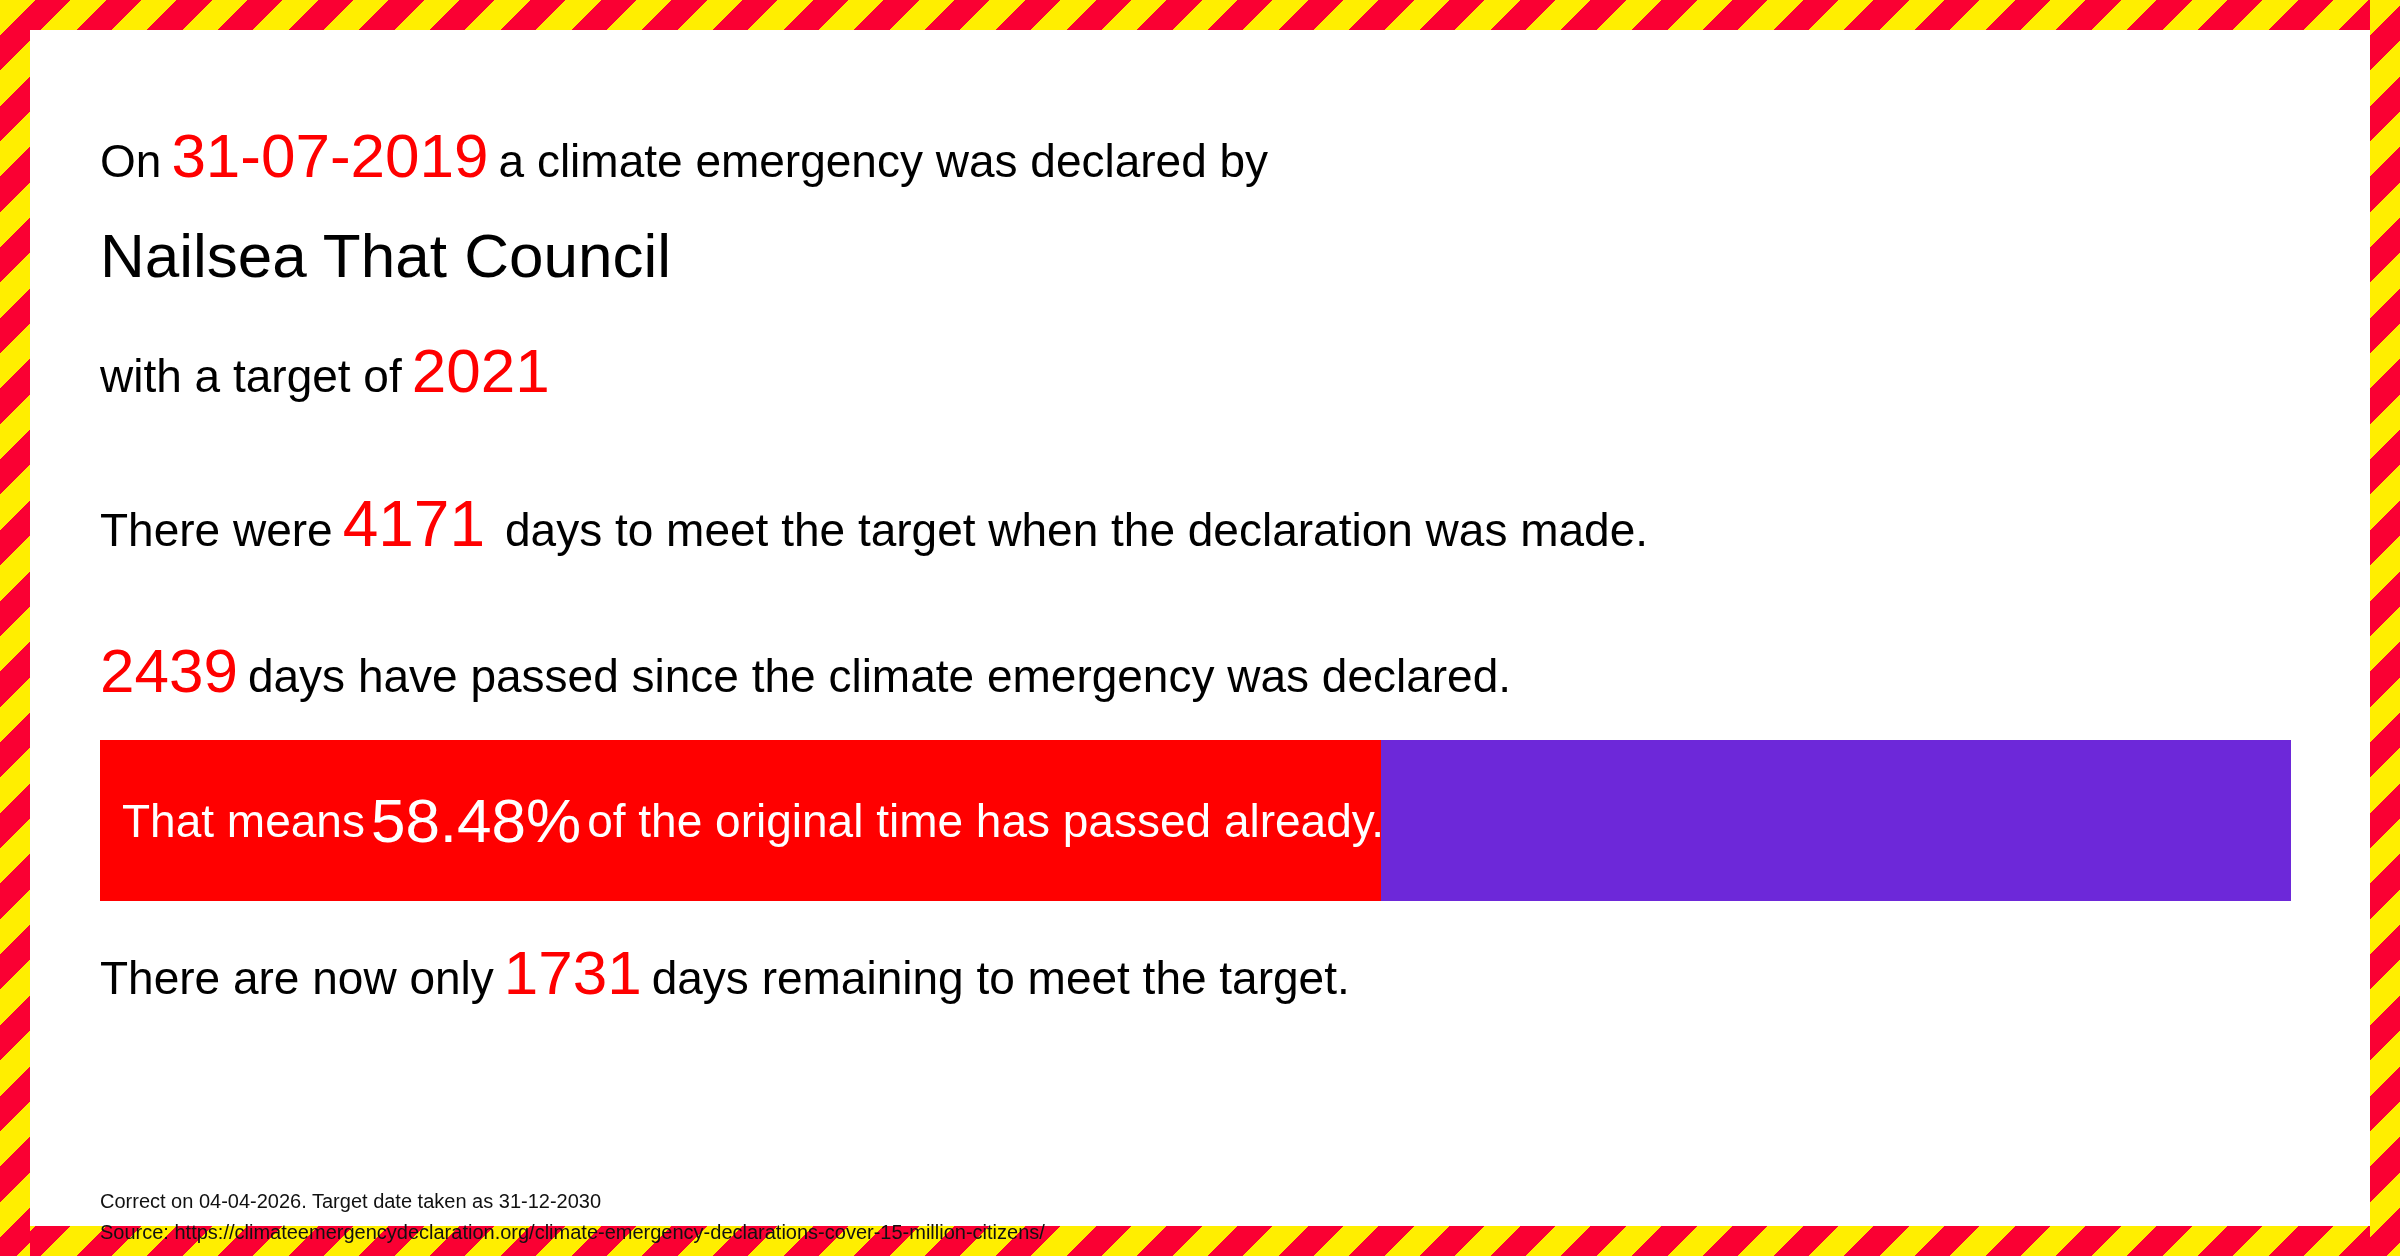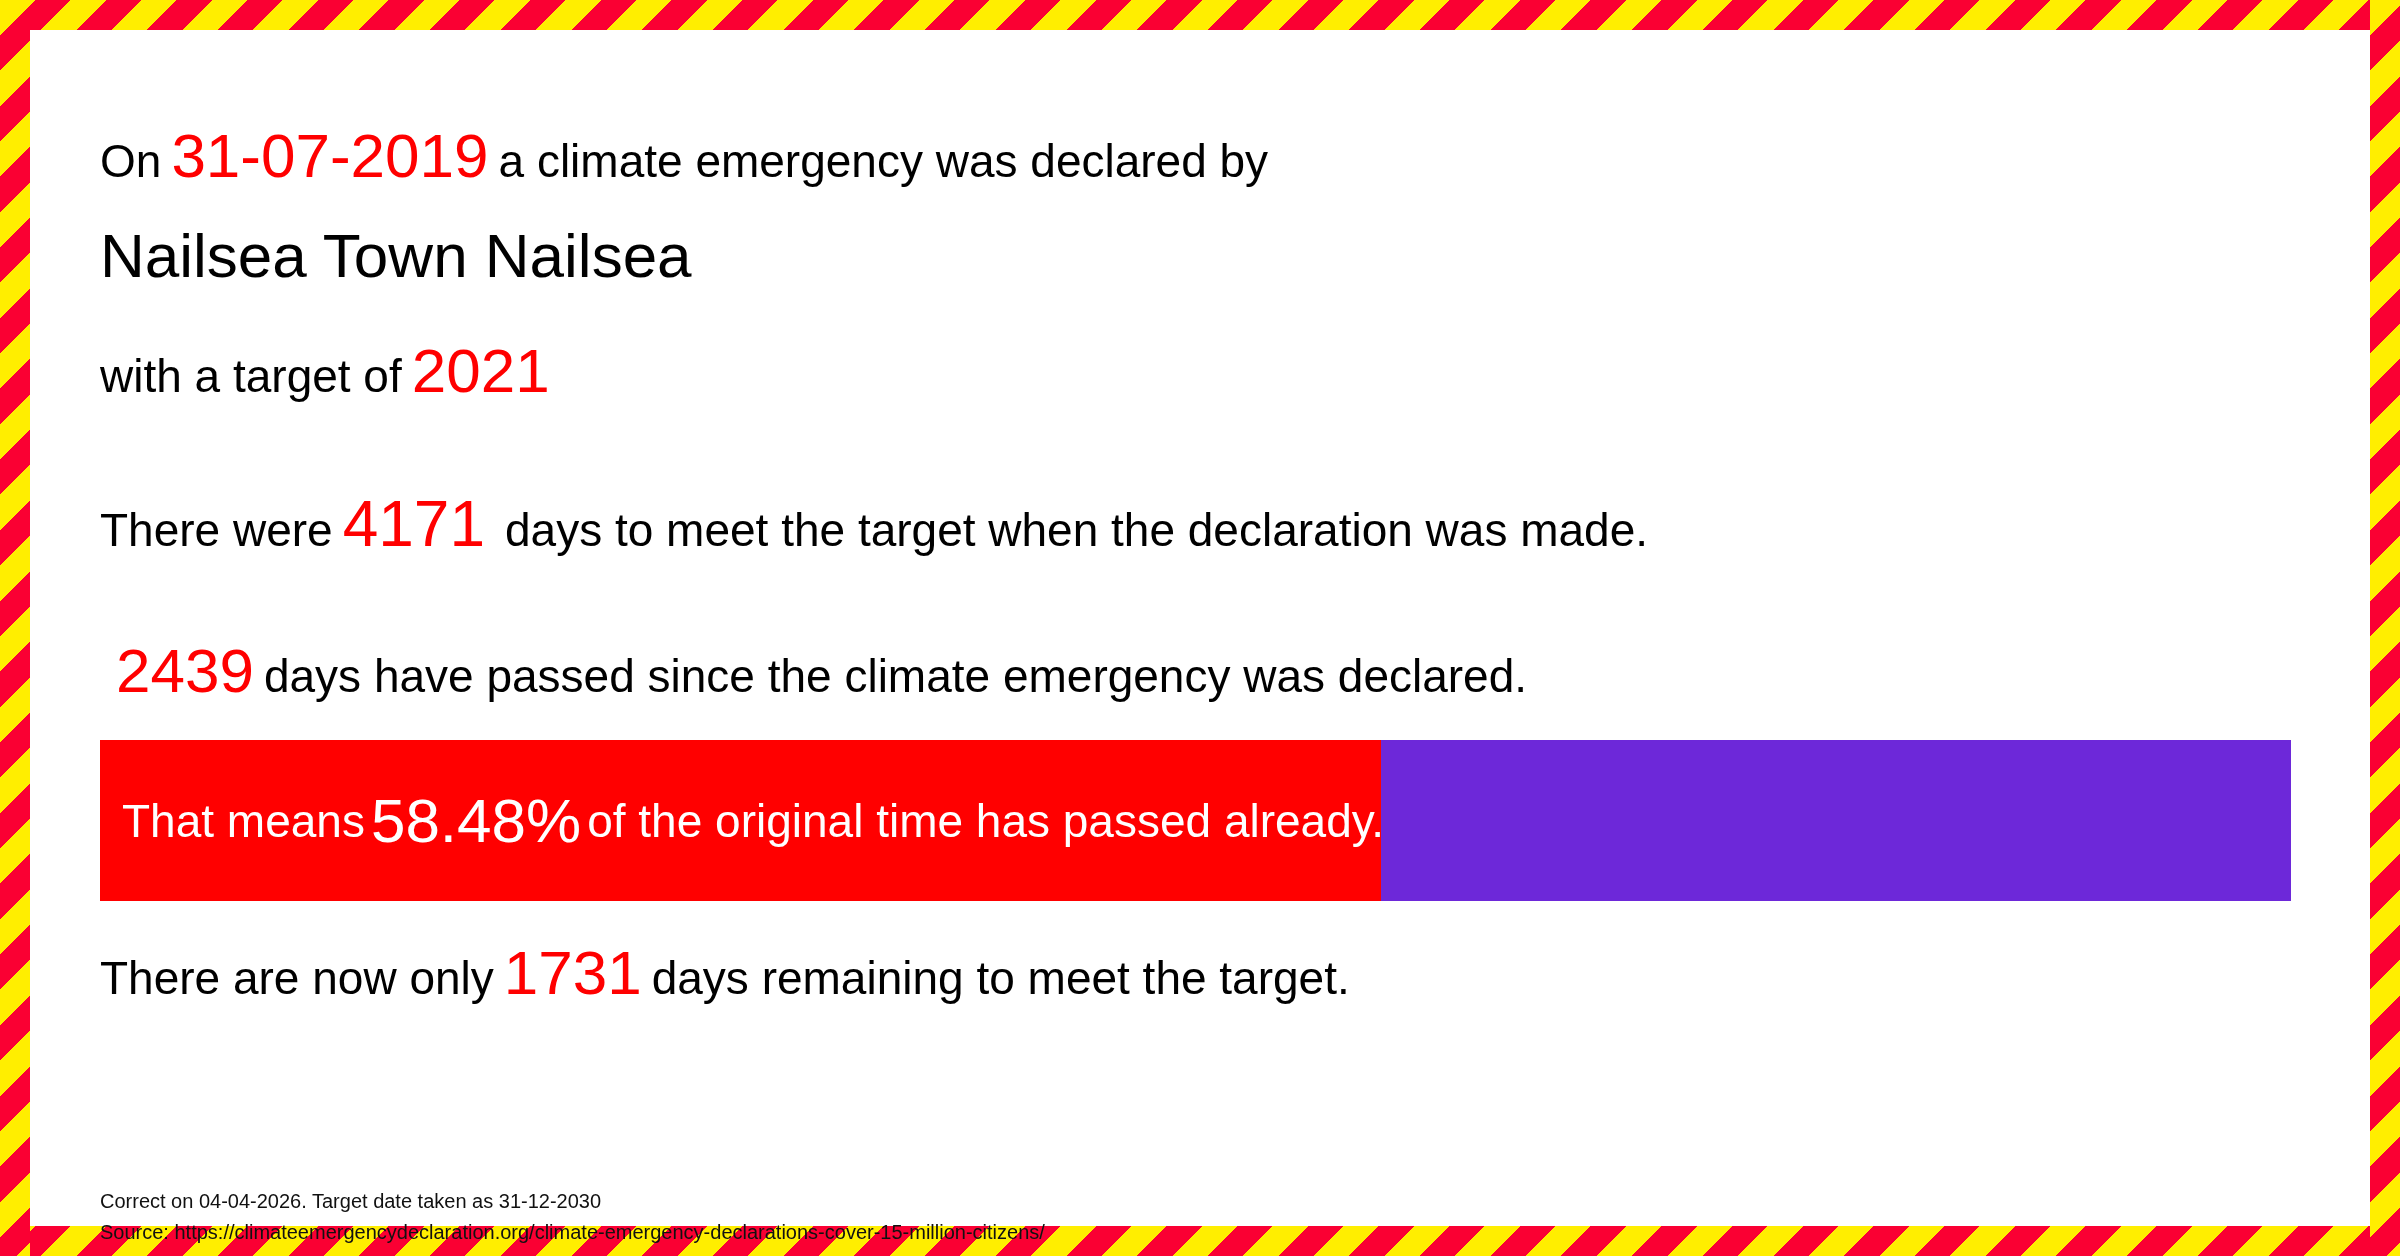--- a/index.html
+++ b/index.html
@@ -102,21 +102,21 @@
     position: absolute;
     left: 0;
     top: 462px;
     font-size: 46px;
   }
   .l-daystotarget .num { font-size: 64px; }
 
   
   .l-dayspassed {
     position: absolute;
-    left: 16px;
+    left: 0;
     top: 610px;
     font-size: 46px;
     text-align: center;
   }
   .l-dayspassed .num { font-size: 62px; }
 
   
   .progress-wrap {
     position: absolute;
     left: 0;
@@ -188,21 +188,21 @@
   <div class="hazard-border hazard-left"></div>
   <div class="hazard-border hazard-right"></div>
 
   <div class="sheet">
     <div class="content">
 
       <div class="line l-declared">
         <span>On</span><span class="sp"></span><span class="num">31-07-2019</span><span class="sp"></span><span>a climate emergency was declared by</span>
       </div>
 
-      <div class="line l-council">Nailsea Town Nailsea</div>
+      <div class="line l-council">Nailsea That Council</div>
 
       <div class="line l-target">
         <span>with a target of</span><span class="sp"></span><span class="num">2021</span>
       </div>
 
       <div class="line l-daystotarget">
         <span>There were</span><span class="sp"></span><span class="num">4171</span><span class="sp"></span><span class="sp"></span><span>days to meet the target when the declaration was made.</span>
       </div>
 
       <div class="line l-dayspassed">

